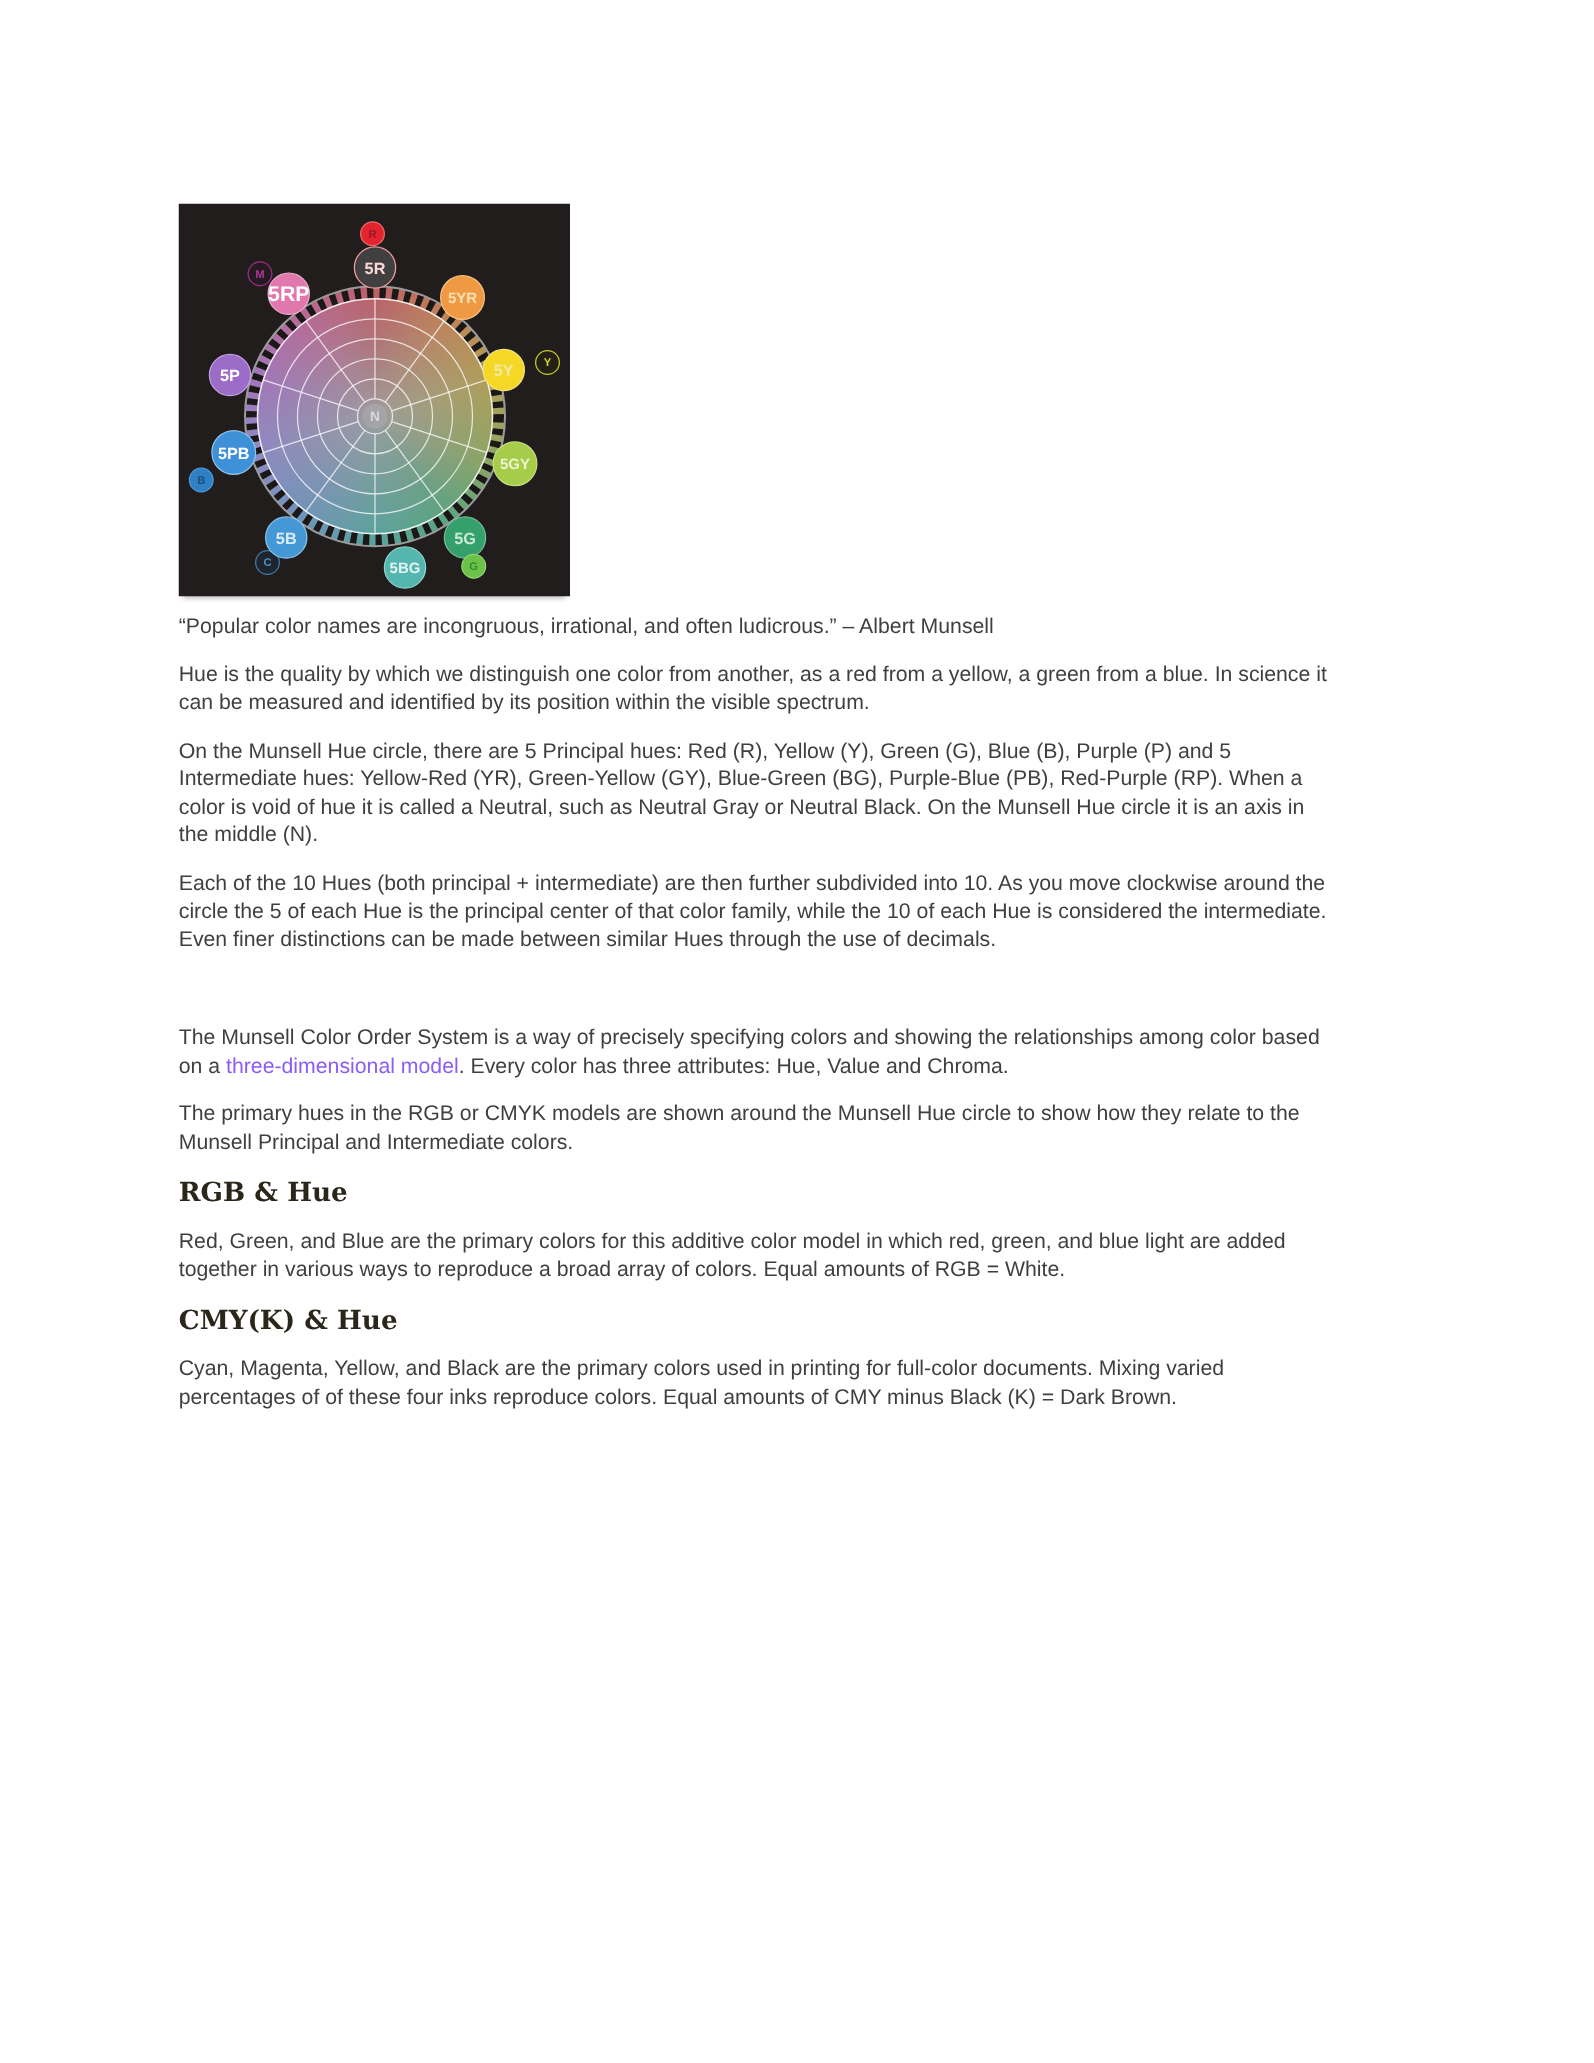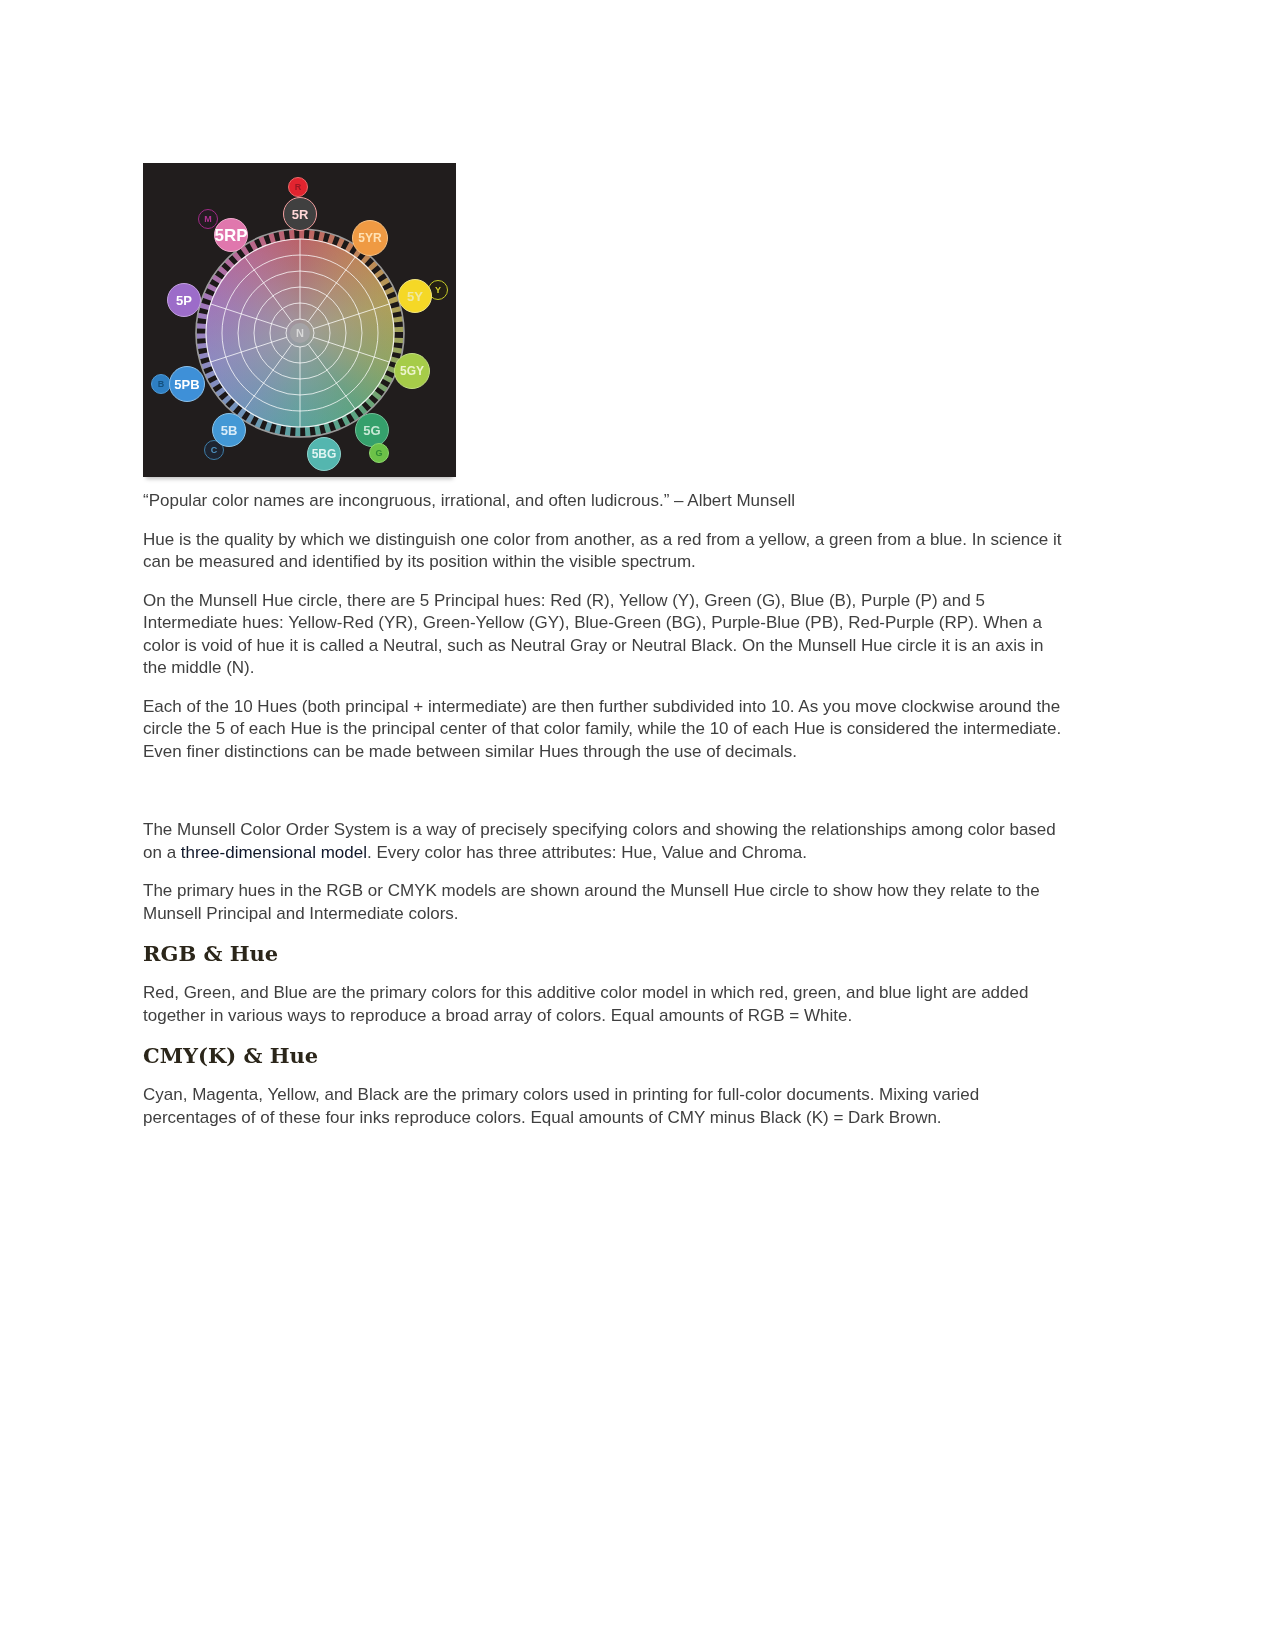--- a/index.html
+++ b/index.html
@@ -81,23 +81,23 @@
       <text id="center-label" x="157" y="174" text-anchor="middle" font-size="11" font-weight="bold" fill="#d9d9d9" font-family="Liberation Sans, sans-serif">N</text>
     </svg>
     <div id="badges">
         <div class="badge" style="left: 155px; top: 24px; width: 20px; height: 20px; background: rgb(226, 36, 47); color: rgb(156, 22, 34); font-size: 9px; border: 1.5px solid rgb(239, 106, 106);">R</div>
         <div class="badge" style="left: 157px; top: 51px; width: 34px; height: 34px; background: #404040; color: rgb(255, 215, 215); font-size: 13px; border: 1.5px solid rgb(242, 158, 158);">5R</div>
         <div class="badge" style="left: 65px; top: 56px; width: 20px; height: 20px; background: rgb(36, 28, 34); color: rgb(177, 51, 146); font-size: 9px; border: 1.5px solid rgb(160, 42, 134);">M</div>
         <div class="badge" style="left: 88px; top: 72px; width: 34px; height: 34px; background: rgb(224, 119, 173); color: rgb(255, 255, 255); font-size: 17px; border: 1.5px solid rgb(239, 169, 204);">5RP</div>
         <div class="badge" style="left: 227px; top: 75px; width: 36px; height: 36px; background: rgb(239, 154, 67); color: rgb(255, 225, 179); font-size: 12px; border: 1.5px solid rgb(247, 193, 131);">5YR</div>
         <div class="badge" style="left: 41px; top: 137px; width: 34px; height: 34px; background: rgb(156, 108, 201); color: rgb(255, 255, 255); font-size: 13px; border: 1.5px solid rgb(195, 162, 224);">5P</div>
         <div class="badge" style="left: 295px; top: 127px; width: 20px; height: 20px; background: rgb(36, 32, 20); color: rgb(214, 211, 43); font-size: 9px; border: 1.5px solid rgb(198, 203, 40);">Y</div>
-        <div class="badge" style="left: 272px; top: 133px; width: 34px; height: 34px; background: rgb(245, 216, 38); color: rgb(239, 233, 162); font-size: 13px; border: 1.5px solid rgb(241, 229, 132);">5Y</div>
+        <div class="badge" style="left: 260px; top: 133px; width: 34px; height: 34px; background: rgb(245, 216, 38); color: rgb(239, 233, 162); font-size: 13px; border: 1.5px solid rgb(241, 229, 132);">5Y</div>
         <div class="badge" style="left: 18px; top: 221px; width: 20px; height: 20px; background: rgb(46, 127, 195); color: rgb(20, 81, 127); font-size: 9px; border: 1.5px solid rgb(79, 154, 214);">B</div>
-        <div class="badge" style="left: 44px; top: 221px; width: 36px; height: 36px; background: rgb(62, 144, 216); color: rgb(255, 255, 255); font-size: 13px; border: 1.5px solid rgb(142, 193, 234);">5PB</div>
+        <div class="badge" style="left: 44px; top: 199px; width: 36px; height: 36px; background: rgb(62, 144, 216); color: rgb(255, 255, 255); font-size: 13px; border: 1.5px solid rgb(142, 193, 234);">5PB</div>
         <div class="badge" style="left: 269px; top: 208px; width: 36px; height: 36px; background: rgb(166, 204, 73); color: rgb(238, 244, 207); font-size: 12px; border: 1.5px solid rgb(196, 222, 133);">5GY</div>
         <div class="badge" style="left: 71px; top: 287px; width: 20px; height: 20px; background: rgb(30, 36, 48); color: rgb(78, 146, 192); font-size: 9px; border: 1.5px solid rgb(62, 125, 168);">C</div>
         <div class="badge" style="left: 86px; top: 267px; width: 34px; height: 34px; background: rgb(67, 152, 213); color: rgb(217, 236, 248); font-size: 13px; border: 1.5px solid rgb(140, 195, 230);">5B</div>
         <div class="badge" style="left: 153px; top: 291px; width: 34px; height: 34px; background: rgb(84, 182, 175); color: rgb(224, 244, 242); font-size: 12px; border: 1.5px solid rgb(142, 210, 204); margin-left: 28px;">5BG</div>
         <div class="badge" style="left: 229px; top: 267px; width: 34px; height: 34px; background: rgb(53, 160, 108); color: rgb(200, 233, 214); font-size: 13px; border: 1.5px solid rgb(114, 191, 151);">5G</div>
         <div class="badge" style="left: 236px; top: 290px; width: 20px; height: 20px; background: rgb(108, 194, 72); color: rgb(47, 141, 51); font-size: 9px; border: 1.5px solid rgb(143, 216, 110);">G</div>
       </div>
   </div>
 
   <p class="quote">“Popular color names are incongruous, irrational, and often ludicrous.” – Albert Munsell</p>
@@ -105,21 +105,21 @@
   <p>Hue is the quality by which we distinguish one color from another, as a red from a yellow, a green from a blue. In science it can be measured and identified by its position within the visible spectrum.</p>
 
 
   <p>On the Munsell Hue circle, there are 5 Principal hues: Red (R), Yellow (Y), Green  (G), Blue (B), Purple (P) and 5 Intermediate hues: Yellow-Red (YR), Green-Yellow (GY), Blue-Green (BG), Purple-Blue (PB), Red-Purple (RP). When a color is void of hue it is called a Neutral, such as Neutral Gray or Neutral Black. On the Munsell Hue circle it is an axis in the middle (N).</p>
 
   <p>Each of the 10 Hues (both principal + intermediate) are then further subdivided into 10. As you move clockwise around the circle the 5 of each Hue is the principal center of that color family, while the 10 of each Hue is considered the intermediate. Even finer distinctions can be made between similar Hues through the use of decimals.</p>
 
 
   <div class="spacer"></div>
 
-  <p><span>The Munsell Color Order System is a way of precisely specifying colors and showing the relationships among color based on a </span><span class="link" style="color: #0f172a;">three-dimensional model</span><span>. Every color has three attributes: Hue, Value and Chroma.</span></p>
+  <p><span>The Munsell Color Order System is a way of precisely specifying colors and showing the relationships among color based on a </span><span class="link" style="color: #8b5cf6;">three-dimensional model</span><span>. Every color has three attributes: Hue, Value and Chroma.</span></p>
 
   <p class="mt-extra">The primary hues in the RGB or CMYK models are shown around the Munsell Hue circle to show how they relate to the Munsell Principal and Intermediate colors.</p>
 
   <h2 class="section-heading">RGB &amp; Hue</h2>
 
   <p>Red, Green, and Blue are the primary colors for this additive color model in which red, green, and blue light are added together in various ways to reproduce a broad array of colors. Equal amounts of RGB = White.</p>
 
   <h2 class="section-heading">CMY(K) &amp; Hue</h2>
 
   <p>Cyan, Magenta, Yellow, and Black are the primary colors used in printing for full-color documents. Mixing varied percentages of of these four inks reproduce colors. Equal amounts of CMY minus Black (K) = Dark Brown.</p>

